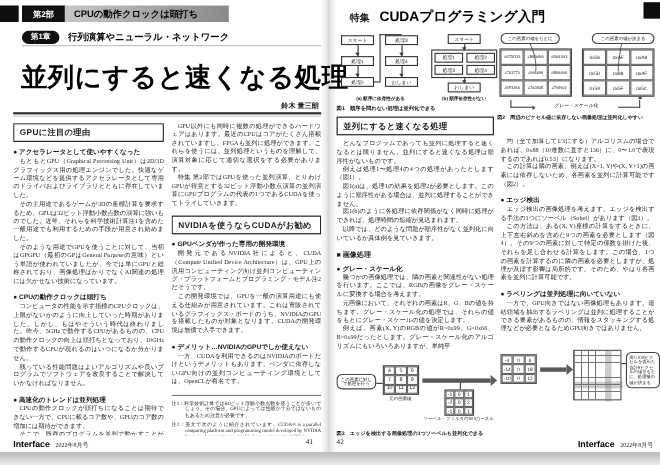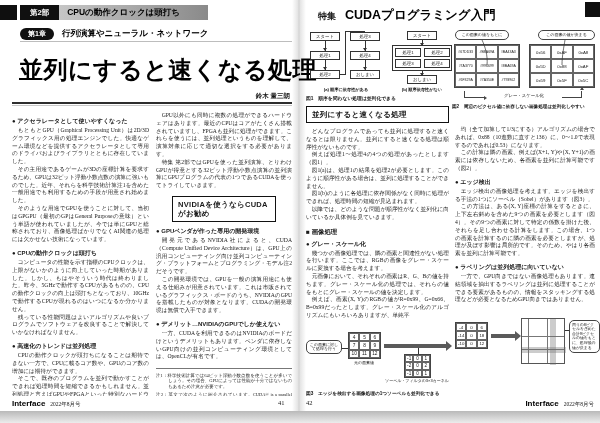--- a/index.html
+++ b/index.html
@@ -62,36 +62,37 @@
   </div>
 
   <div class="abs sans" style="left:19px;top:54px;font-size:24px;font-weight:900;letter-spacing:.5px;color:#000">並列にすると速くなる処理</div>
 
   <div class="abs sans" style="left:150px;top:92px;width:140px;text-align:right;font-size:6.5px;font-weight:bold">鈴木 量三朗</div>
 
   <div class="abs" style="left:12px;top:102px;width:280px;height:2px;background:#2e2e2e"></div>
   <div class="abs" style="left:12px;top:104.5px;width:280px;height:1px;background:#c9c9c9"></div>
 
   <div class="abs" style="left:12px;top:112px;width:137px;height:284px;overflow:hidden">
+    <div class="box-h">GPUに注目の理由</div>
     <div class="bullet-h">● アクセラレータとして使いやすくなった</div>
     <p class="body-p">もともとGPU（Graphical Processing Unit）は2D/3Dグラフィックス用の処理エンジンでした。快適なゲーム環境などを提供するアクセラレータとして専用のドライバおよびライブラリとともに存在していました。</p>
     <p class="body-p">その主用途であるゲームが3Dの座標計算を要求するため、GPUは32ビット浮動小数点数の演算に強いものでした。近年、それらを科学技術計算注1を含めた一般用途でも利用するための手段が用意され始めました。</p>
     <p class="body-p">そのような用途でGPUを使うことに対して、当初はGPGPU（最初のGPはGeneral Purposeの意味）という単語が使われていましたが、今では単にGPUと総称されており、画像処理ばかりでなくAI関連の処理には欠かせない技術になっています。</p>
     <div class="bullet-h">● CPUの動作クロックは頭打ち</div>
     <p class="body-p">コンピュータの性能を示す指標のCPUクロックは、上限がないかのように向上していった時期がありました。しかし、もはやそういう時代は終わりました。昨今、5GHzで動作するCPUがあるものの、CPUの動作クロックの向上は頭打ちとなっており、10GHzで動作するCPUが現れるのはいつになるか分かりません。</p>
     <p class="body-p">残っている性能問題はよいアルゴリズムや良いプログラムでソフトウェアを改良することで解決していかなければなりません。</p>
     <div class="bullet-h">● 高速化のトレンドは並列処理</div>
     <p class="body-p">CPUの動作クロックが頭打ちになることは期待できない一方で、CPUに載るコア数や、GPUのコア数の増加には期待ができます。</p>
     <p class="body-p">そこで、既存のプログラムを並列で動かすことができれば処理時間を短縮できるかもしれません。並列処理と言えばGPUやFPGAといった特別なハードウェアの名称を思い浮かべる方も多いかと思います。</p>
   </div>
 
   <div class="abs" style="left:156px;top:112px;width:136px;height:284px;overflow:hidden">
     <p class="body-p">GPU以外にも同時に複数の処理ができるハードウェアはあります。最近のCPUはコアがたくさん搭載されていますし、FPGAも並列に処理ができます。これらを使うには、並列処理というものを理解して、演算対象に応じて適切な選択をする必要があります。</p>
     <p class="body-p">特集 第2部ではGPUを使った並列演算、とりわけGPUが得意とする32ビット浮動小数点演算の並列演算にGPUプログラムの代表の1つであるCUDAを使ってトライしていきます。</p>
-    <div class="box-h" style="margin:6px 16px 5px">NVIDIAを使うならCUDAがお勧め</div>
+    <div class="box-h" style="margin:6px 0 5px">NVIDIAを使うならCUDAがお勧め</div>
     <div class="bullet-h">● GPUベンダが作った専用の開発環境</div>
     <p class="body-p">開発元であるNVIDIA社によると、CUDA（Compute Unified Device Architecture）は、GPU上の汎用コンピューティング向け並列コンピューティング・プラットフォームとプログラミング・モデル注2だそうです。</p>
     <p class="body-p">この開発環境では、GPUを一般の演算用途にも使える仕組みが用意されています。これは市販されているグラフィックス・ボードのうち、NVIDIAのGPUを搭載したものが対象となります。CUDAの開発環境は無償で入手できます。</p>
     <div class="bullet-h">● デメリット…NVIDIAのGPUでしか使えない</div>
     <p class="body-p">一方、CUDAを利用できるのはNVIDIAのボードだけというデメリットもあります。ベンダに依存しないGPU向けの並列コンピューティング環境としては、OpenCLが有名です。</p>
     <div style="border-top:.8px solid #777;margin-top:7px;padding-top:2px">
       <p class="note-p">注1：科学技術計算では64ビット浮動小数点数を使うことが多いでしょう。その場合、GPUによっては性能が十分ではないものもあるため注意が必要です。</p>
       <p class="note-p">注2：英文で次のように紹介されています。CUDA® is a parallel computing platform and programming model developed by NVIDIA for general computing on graphical processing units (GPUs).</p>
     </div>
   </div>

